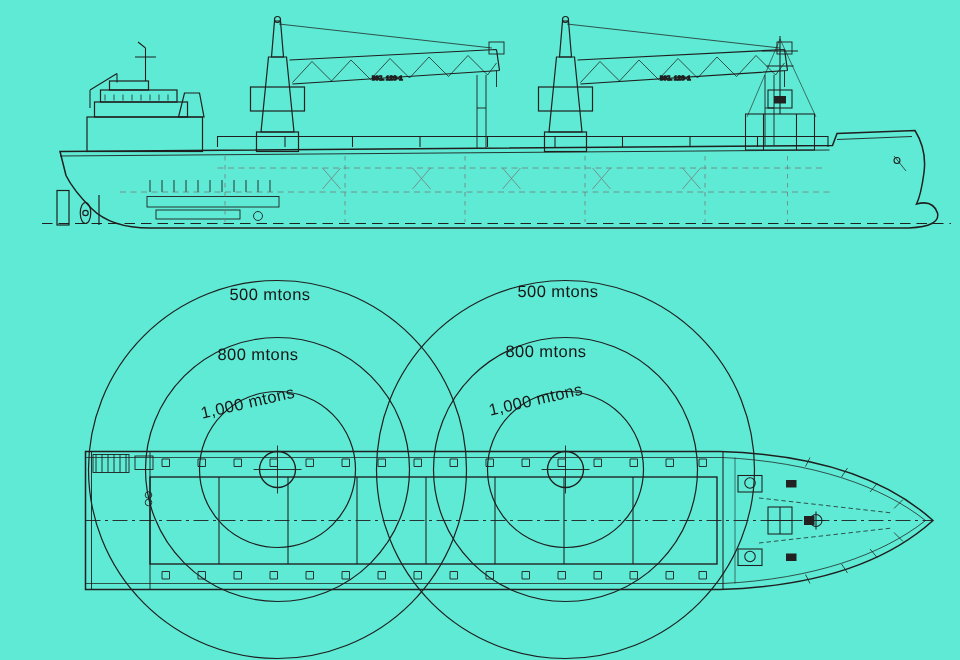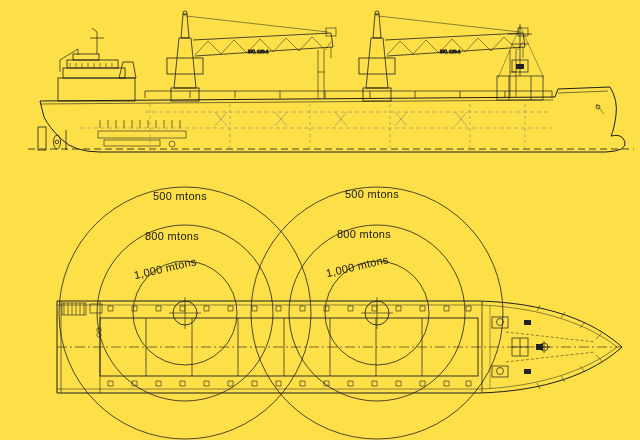--- a/index.html
+++ b/index.html
@@ -1,16 +1,16 @@
 <!DOCTYPE html>
 <html><head>
 <meta charset="utf-8">
 <style>
   html,body{margin:0;padding:0;background:#ffffff;}
-  .stage{position:relative;width:640px;height:440px;background:#fde047;overflow:hidden;
+  .stage{position:relative;width:640px;height:440px;background:#5eead4;overflow:hidden;
          font-family:"Liberation Sans",sans-serif;}
   svg{position:absolute;left:0;top:0;}
   text{fill:#161616;}
   .range-label{font-size:11px;letter-spacing:.3px;}
   .tiny-label{font-size:4px;letter-spacing:.2px;}
 </style>
 </head>
 <body>
 
 <div class="stage">

